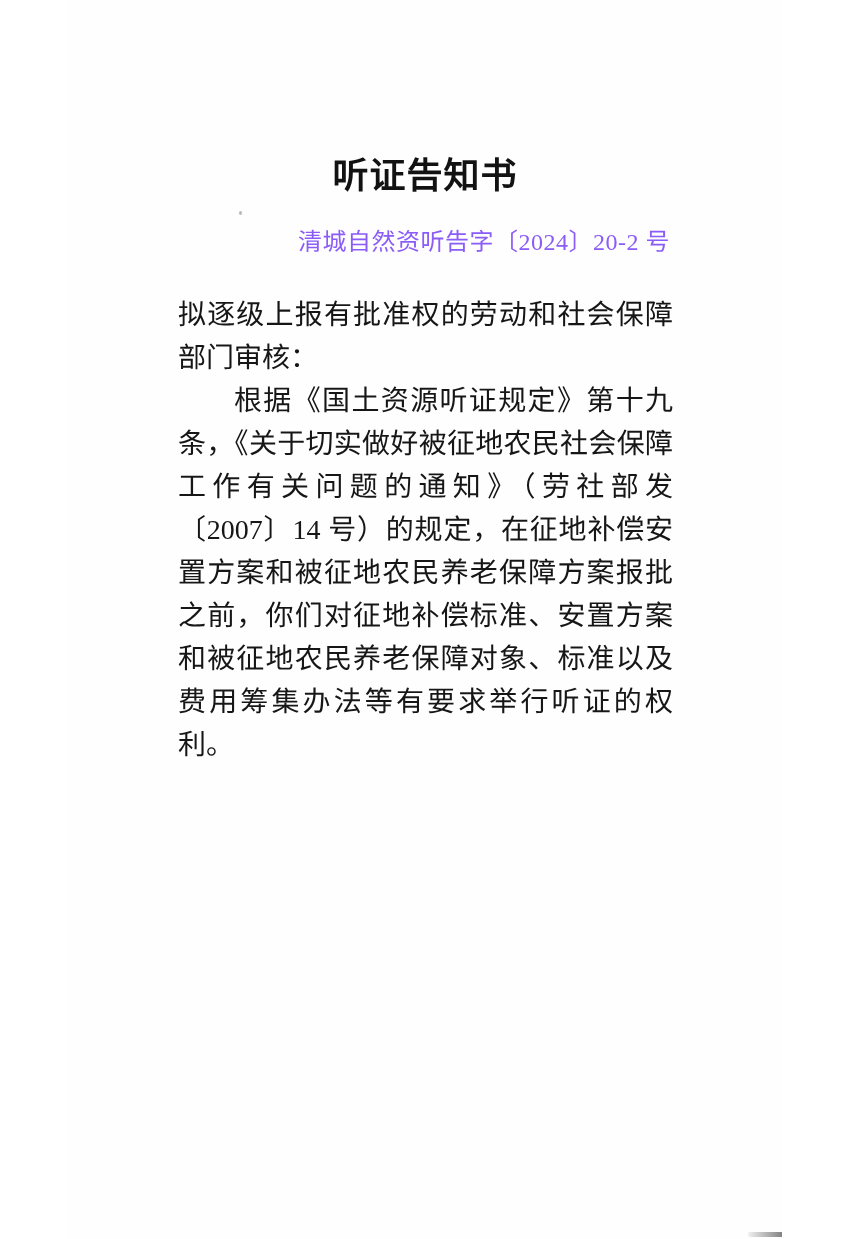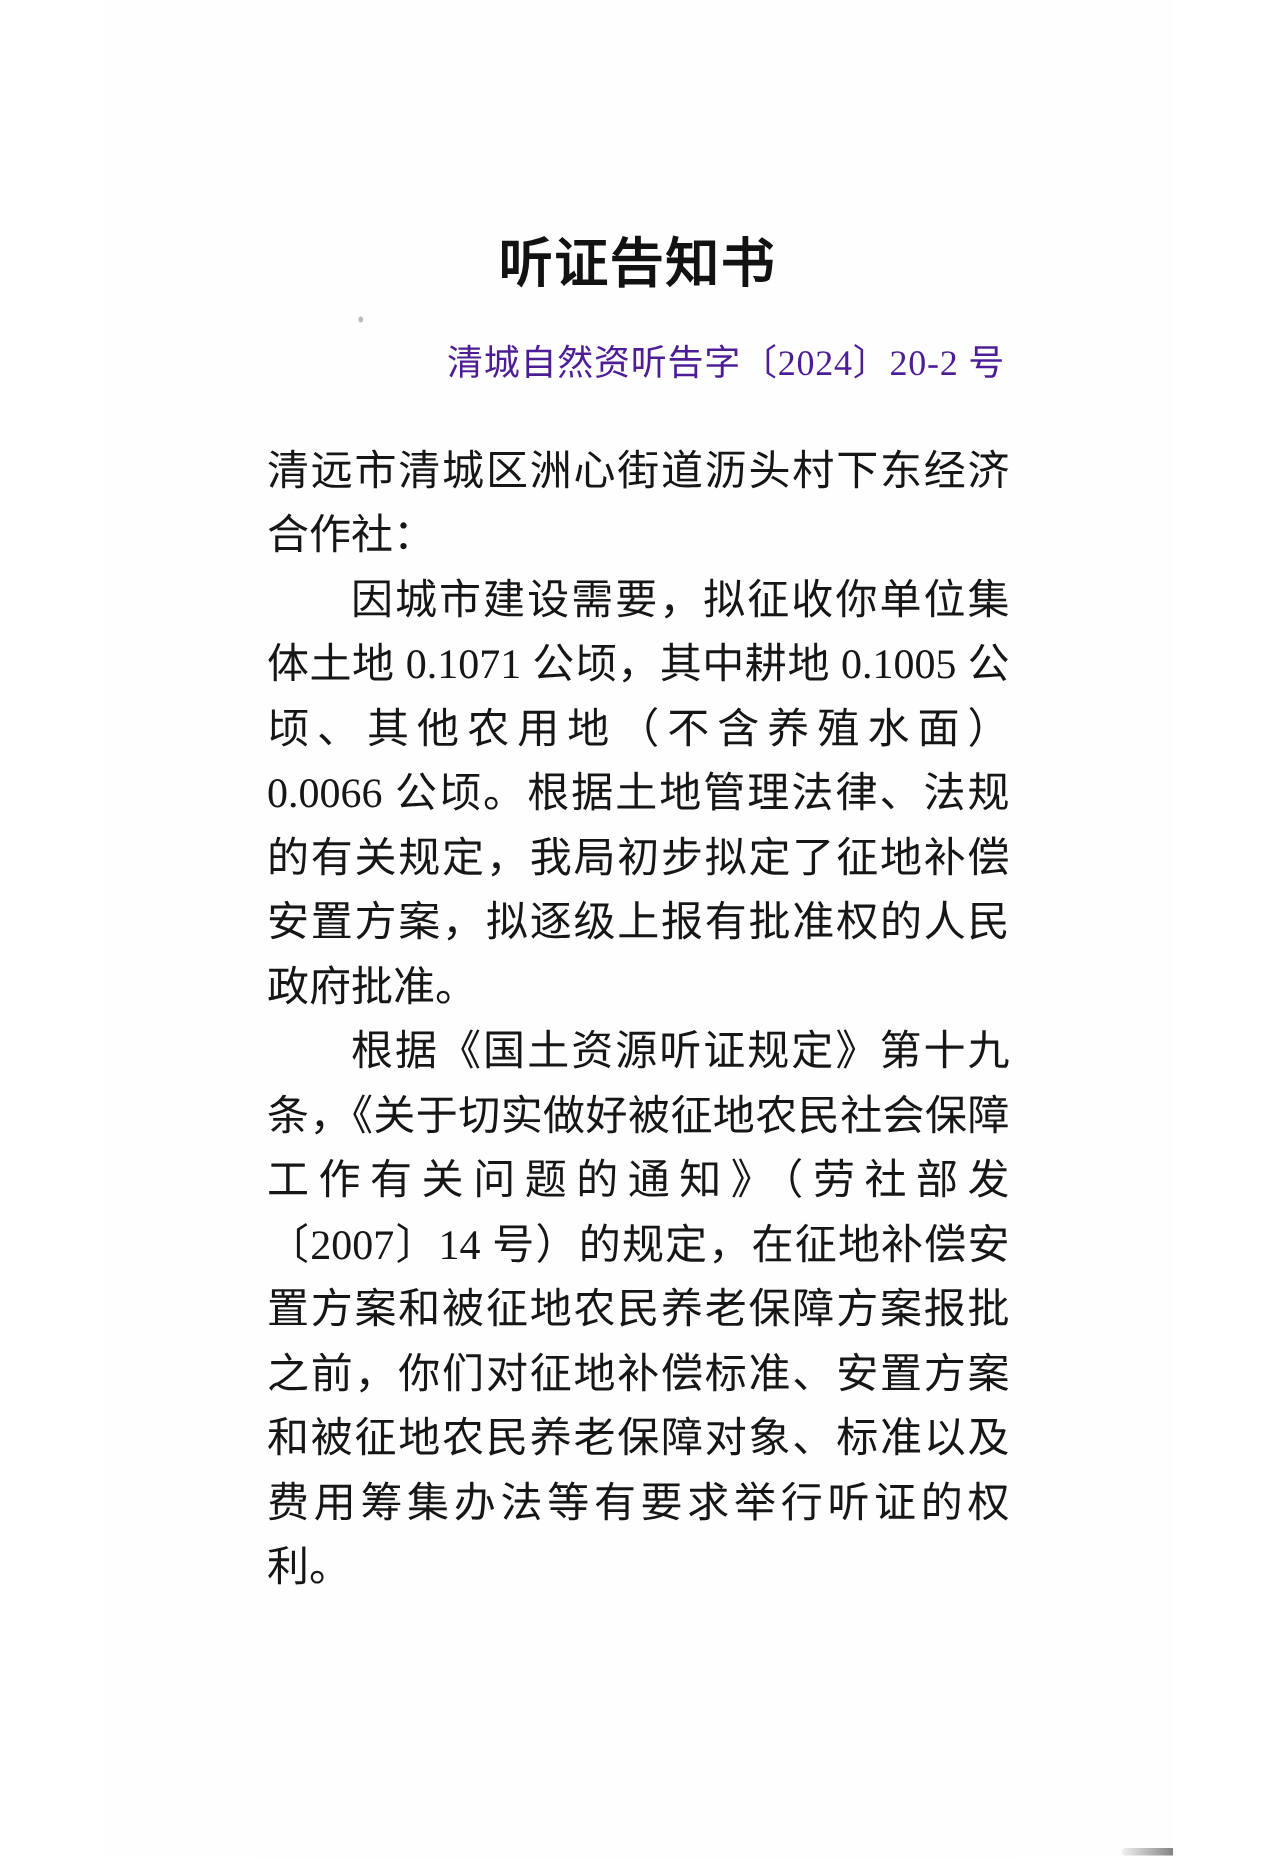--- a/index.html
+++ b/index.html
@@ -27,21 +27,21 @@
     letter-spacing: 1px;
     color: #121212;
   }
   .doc-number {
     margin: 0;
     margin-top: 24px;
     padding-right: 112px;
     text-align: right;
     font-size: 24px;
     letter-spacing: 0.5px;
-    color: #4c1d95;
+    color: #8b5cf6;
   }
   .doc-body {
     margin: 36px 109px 0 110px;
     font-size: 28px;
     line-height: 43px;
     text-align: justify;
     text-justify: inter-ideograph;
     color: #161616;
   }
   .addressee {
@@ -75,23 +75,22 @@
 <body>
 
 <div class="page">
 
   <h1 class="doc-title">听证告知书</h1>
 
   <div class="doc-number">清城自然资听告字〔2024〕20-2 号</div>
 
   <div class="doc-body">
 
-    <p class="addressee">清远市清城区洲心街道沥头村下东经济合作社：</p>
+    <p class="addressee">拟逐级上报有批准权的劳动和社会保障部门审核：</p>
 
-    <p class="para">因城市建设需要，拟征收你单位集体土地 0.1071 公顷，其中耕地 0.1005 公顷、其他农用地（不含养殖水面）0.0066 公顷。根据土地管理法律、法规的有关规定，我局初步拟定了征地补偿安置方案，拟逐级上报有批准权的人民政府批准。</p>
 
 
     <p class="para">根据《国土资源听证规定》第十九条，《关于切实做好被征地农民社会保障工作有关问题的通知》（劳社部发〔2007〕14 号）的规定，在征地补偿安置方案和被征地农民养老保障方案报批之前，你们对征地补偿标准、安置方案和被征地农民养老保障对象、标准以及费用筹集办法等有要求举行听证的权利。</p>
 
   </div>
 
   <div class="scan-artifact-dot"></div>
 
   <div class="scan-artifact-streak"></div>
 

